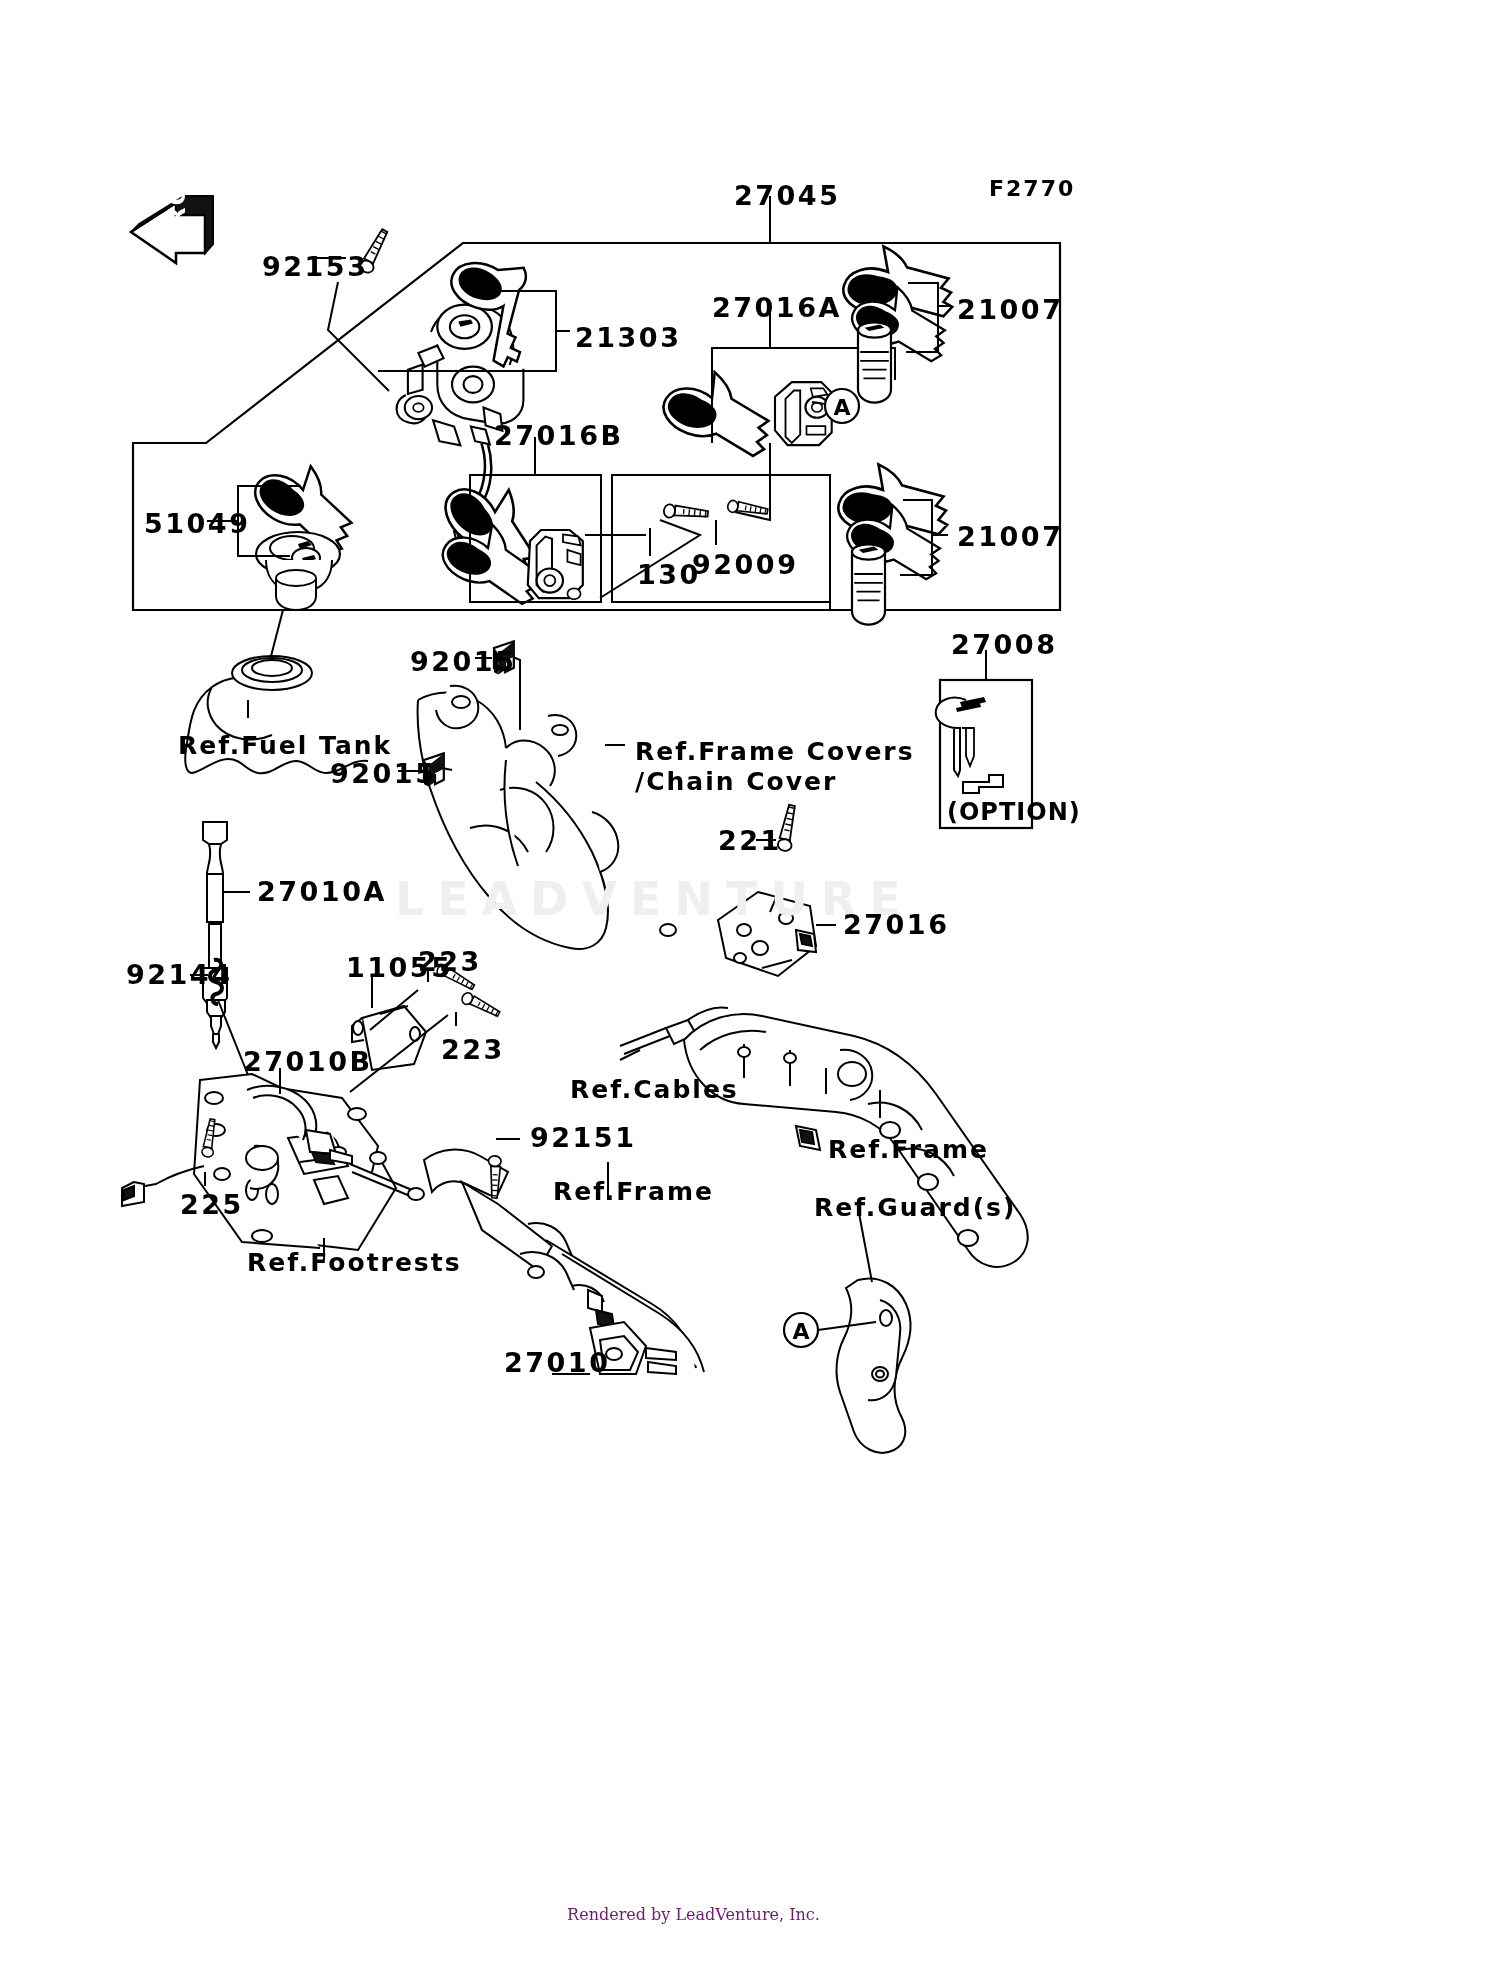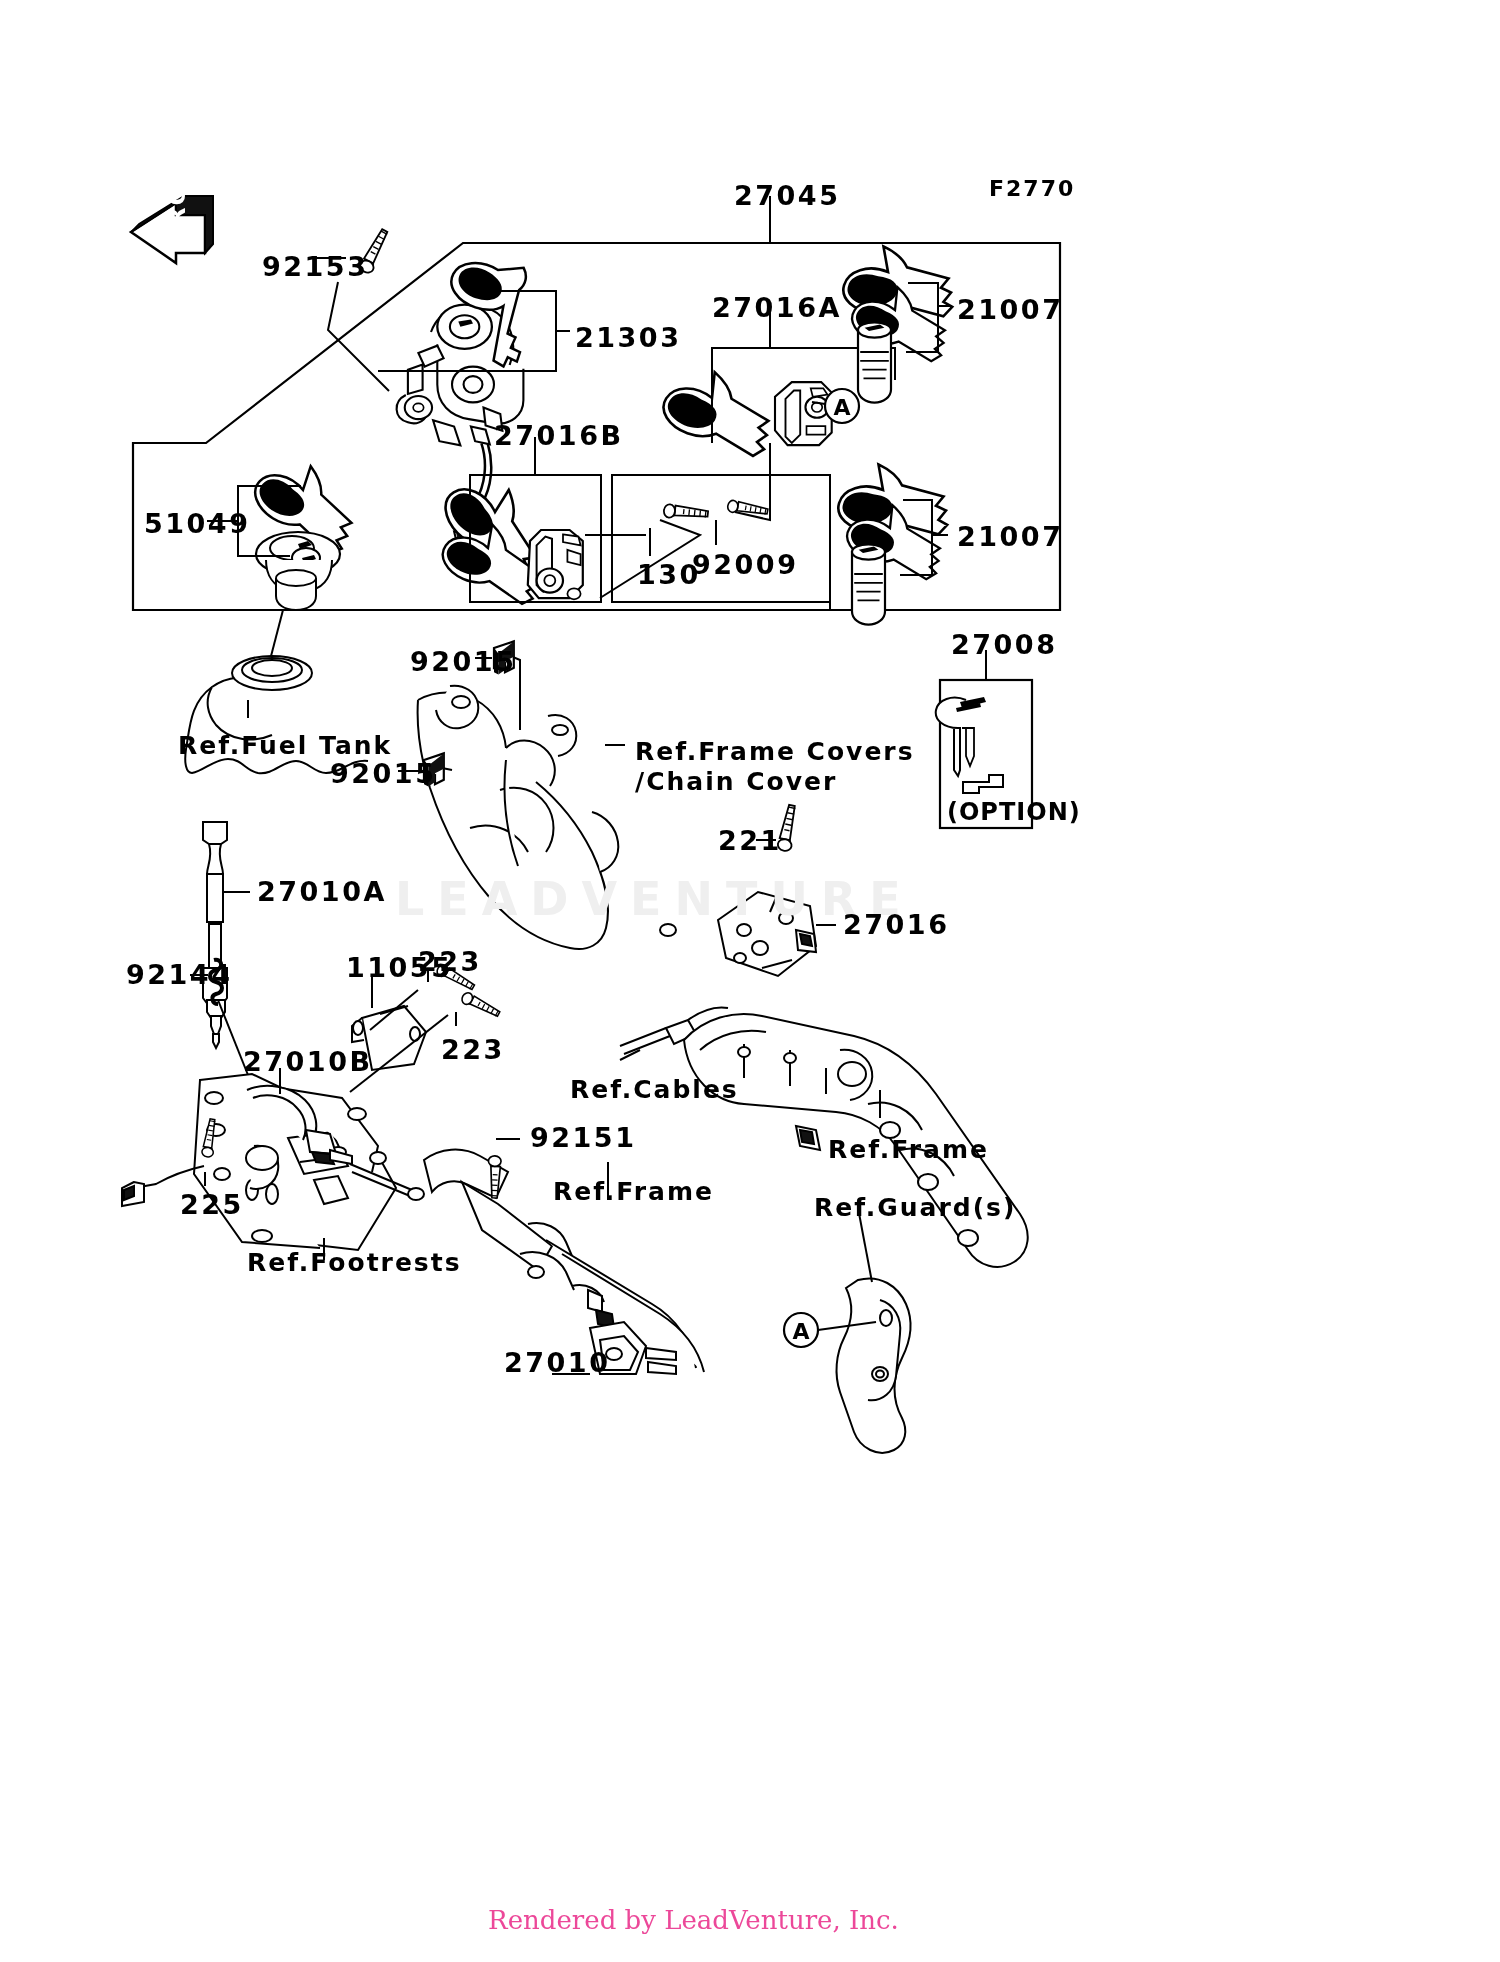--- a/index.html
+++ b/index.html
@@ -12,21 +12,21 @@
   .lbl{
     position:absolute;font-family:"DejaVu Sans","Liberation Sans",sans-serif;
     font-weight:bold;white-space:pre;letter-spacing:1px;
   }
   .num{font-size:27px;letter-spacing:2.5px;}
   .ref{font-size:25px;letter-spacing:2px;}
   .code{font-size:22px;letter-spacing:2px;}
   .opt{font-size:24px;letter-spacing:1px;margin-left:20px;}
   .footer{
     position:absolute;left:0;top:1905px;width:1387px;text-align:center;
-    font-family:"DejaVu Serif","Liberation Serif",serif;font-size:26px;color:#ec4899;
+    font-family:"DejaVu Serif","Liberation Serif",serif;font-size:16px;color:#701a75;
   }
   .wm{
     position:absolute;color:#efefef;font-weight:bold;
     font-family:"DejaVu Sans","Liberation Sans",sans-serif;
     letter-spacing:13px;font-size:46px;user-select:none;
   }
 </style>
 </head>
 <body>
 

